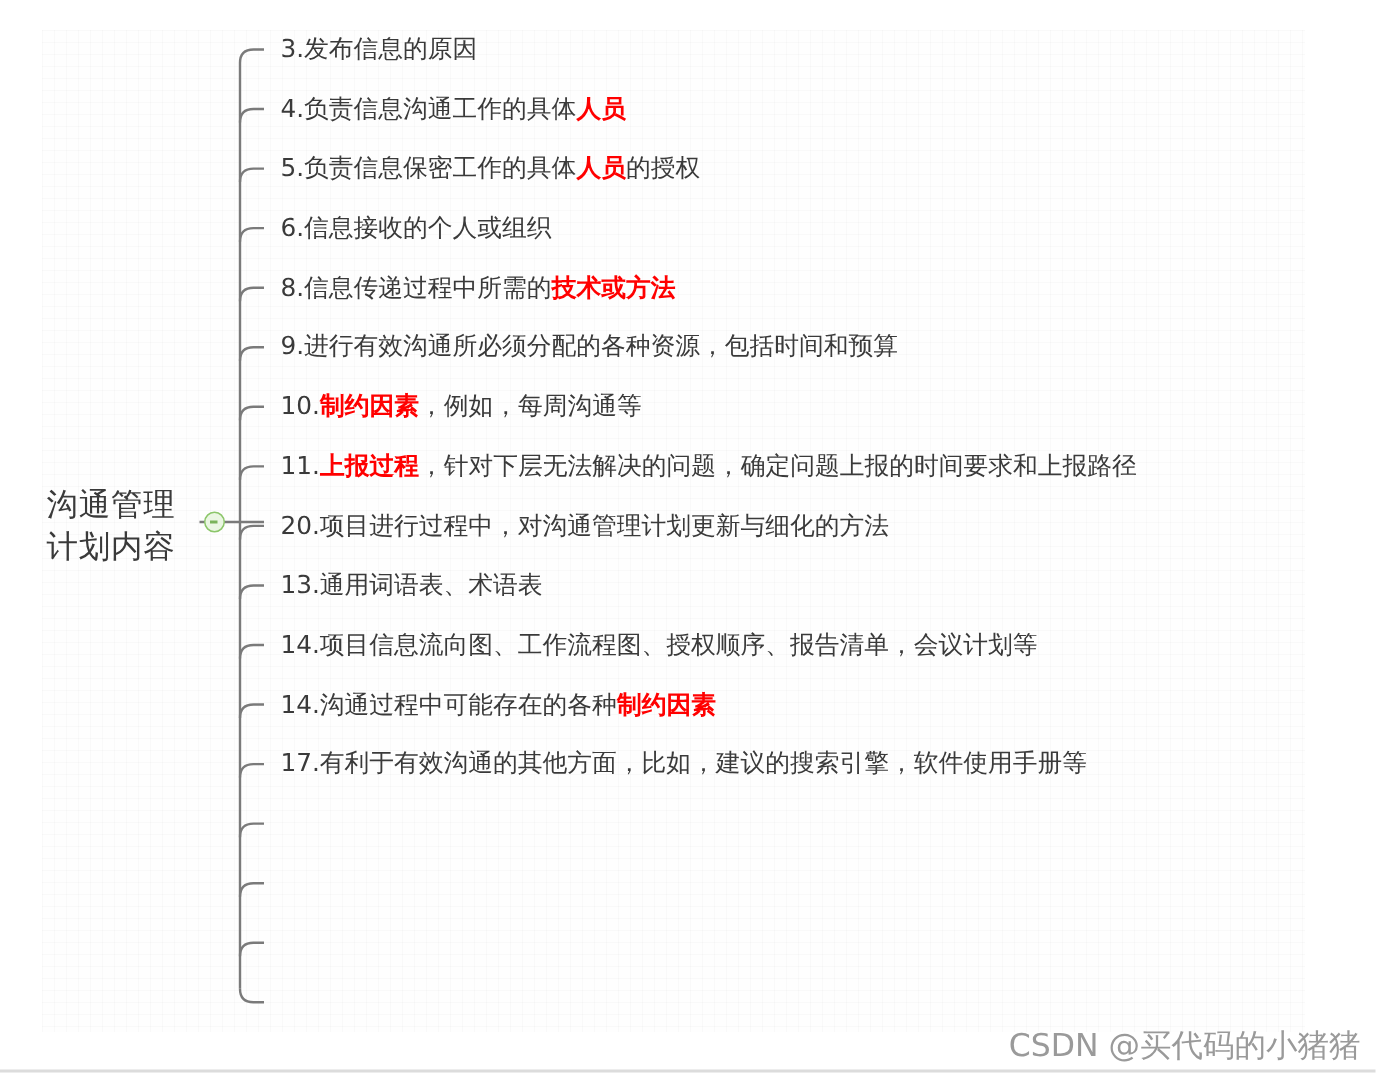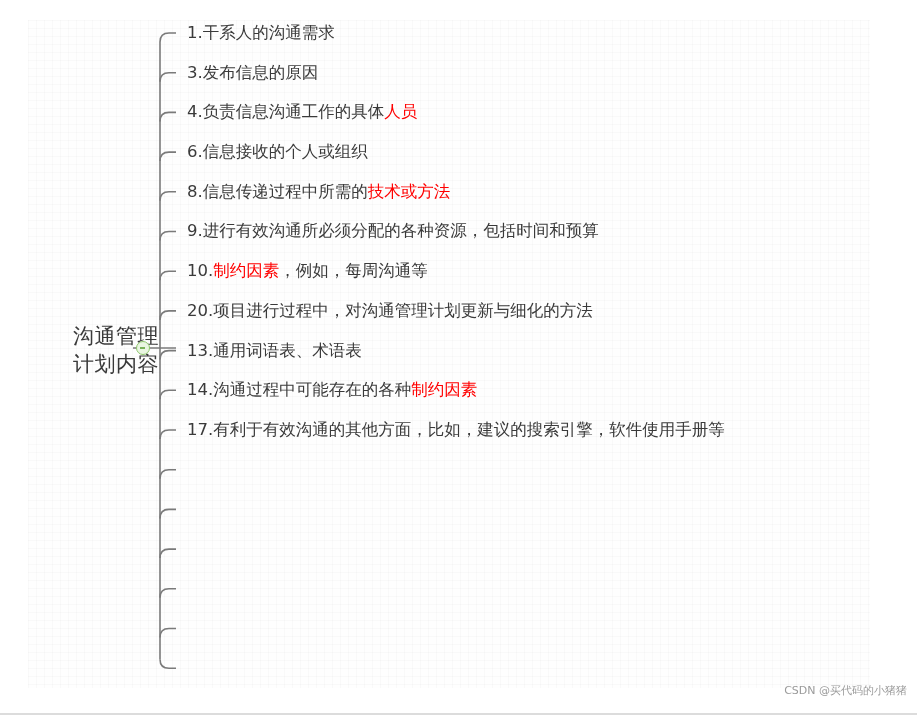--- a/index.html
+++ b/index.html
@@ -28,21 +28,20 @@
     }
     .root-topic {
       position: absolute;
       left: 31px;
       top: 322px;
       width: 100px;
       font-size: 21px;
       line-height: 28px;
       color: #3a3a3a;
       letter-spacing: 0.5px;
-      margin-left: 42px;
     }
     .root-topic span { display: block; white-space: nowrap; }
     .collapse-toggle {
       position: absolute;
       left: 136px;
       top: 341px;
       width: 14px;
       height: 14px;
       border-radius: 50%;
       border: 1.5px solid #8cc66a;
@@ -78,27 +77,27 @@
     .branch-item {
       height: 39.7px;
       line-height: 28px;
       font-size: 16.5px;
       color: #3a3a3a;
       white-space: nowrap;
       cursor: pointer;
     }
     .hl {
       color: #ff0000;
-      font-weight: normal;
+      font-weight: bold;
     }
     .watermark {
       position: absolute;
       right: 10px;
       top: 683px;
-      font-size: 11px;
+      font-size: 21px;
       color: #9a9a9a;
       font-family: "DejaVu Sans", "Liberation Sans", sans-serif;
     }
     .bottom-rule {
       position: absolute;
       left: 0;
       top: 713px;
       width: 917px;
       height: 2px;
       background: #dcdcdc;
@@ -134,27 +133,29 @@
 </svg>
 
 <div class="root-topic">
   <span>沟通管理</span>
   <span>计划内容</span>
 </div>
 
 <div class="collapse-toggle"></div>
 
 <ul class="branch-list" id="branch-list">
-    <li class="branch-item"><span>1.干系人的沟通需求</span></li>
     <li class="branch-item"><span>3.发布信息的原因</span></li>
     <li class="branch-item"><span>4.负责信息沟通工作的具体</span><span class="hl">人员</span></li>
+    <li class="branch-item"><span>5.负责信息保密工作的具体</span><span class="hl">人员</span><span>的授权</span></li>
     <li class="branch-item"><span>6.信息接收的个人或组织</span></li>
     <li class="branch-item"><span>8.信息传递过程中所需的</span><span class="hl">技术或方法</span></li>
     <li class="branch-item"><span>9.进行有效沟通所必须分配的各种资源，包括时间和预算</span></li>
     <li class="branch-item"><span>10.</span><span class="hl">制约因素</span><span>，例如，每周沟通等</span></li>
+    <li class="branch-item"><span>11.</span><span class="hl">上报过程</span><span>，针对下层无法解决的问题，确定问题上报的时间要求和上报路径</span></li>
     <li class="branch-item"><span>20.项目进行过程中，对沟通管理计划更新与细化的方法</span></li>
     <li class="branch-item"><span>13.通用词语表、术语表</span></li>
+    <li class="branch-item"><span>14.项目信息流向图、工作流程图、授权顺序、报告清单，会议计划等</span></li>
     <li class="branch-item"><span>14.沟通过程中可能存在的各种</span><span class="hl">制约因素</span></li>
     <li class="branch-item"><span>17.有利于有效沟通的其他方面，比如，建议的搜索引擎，软件使用手册等</span></li>
   </ul>
 
 <div class="watermark">CSDN @买代码的小猪猪</div>
 <div class="bottom-rule"></div>
 
 </body></html>

